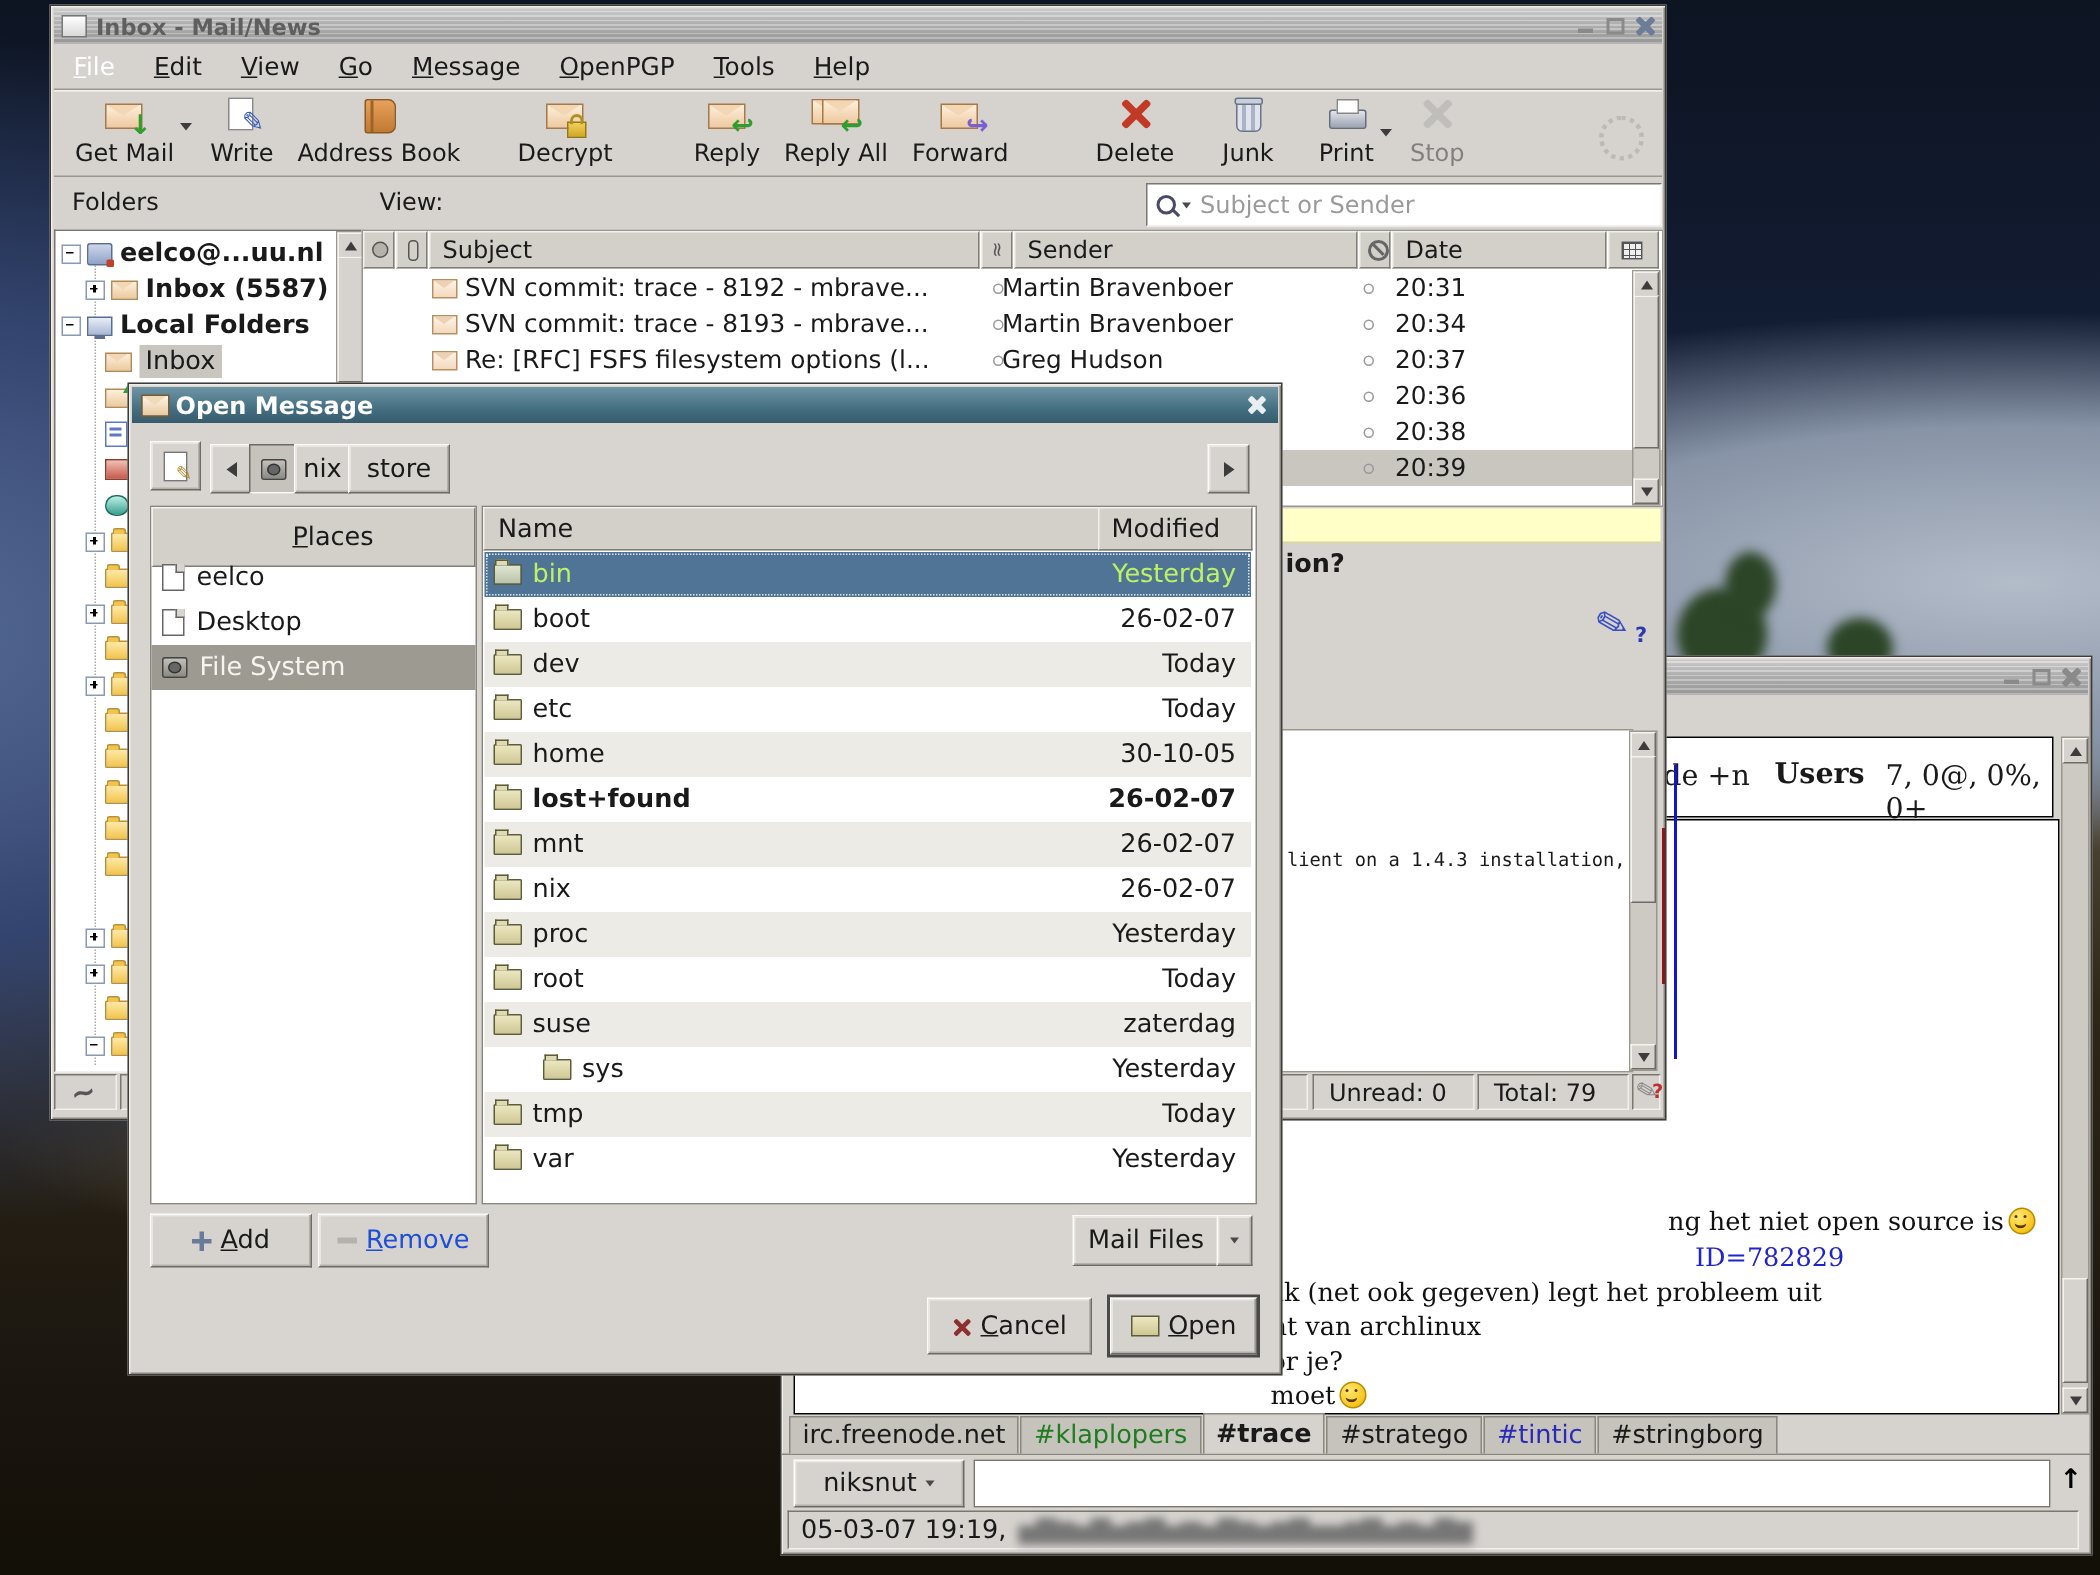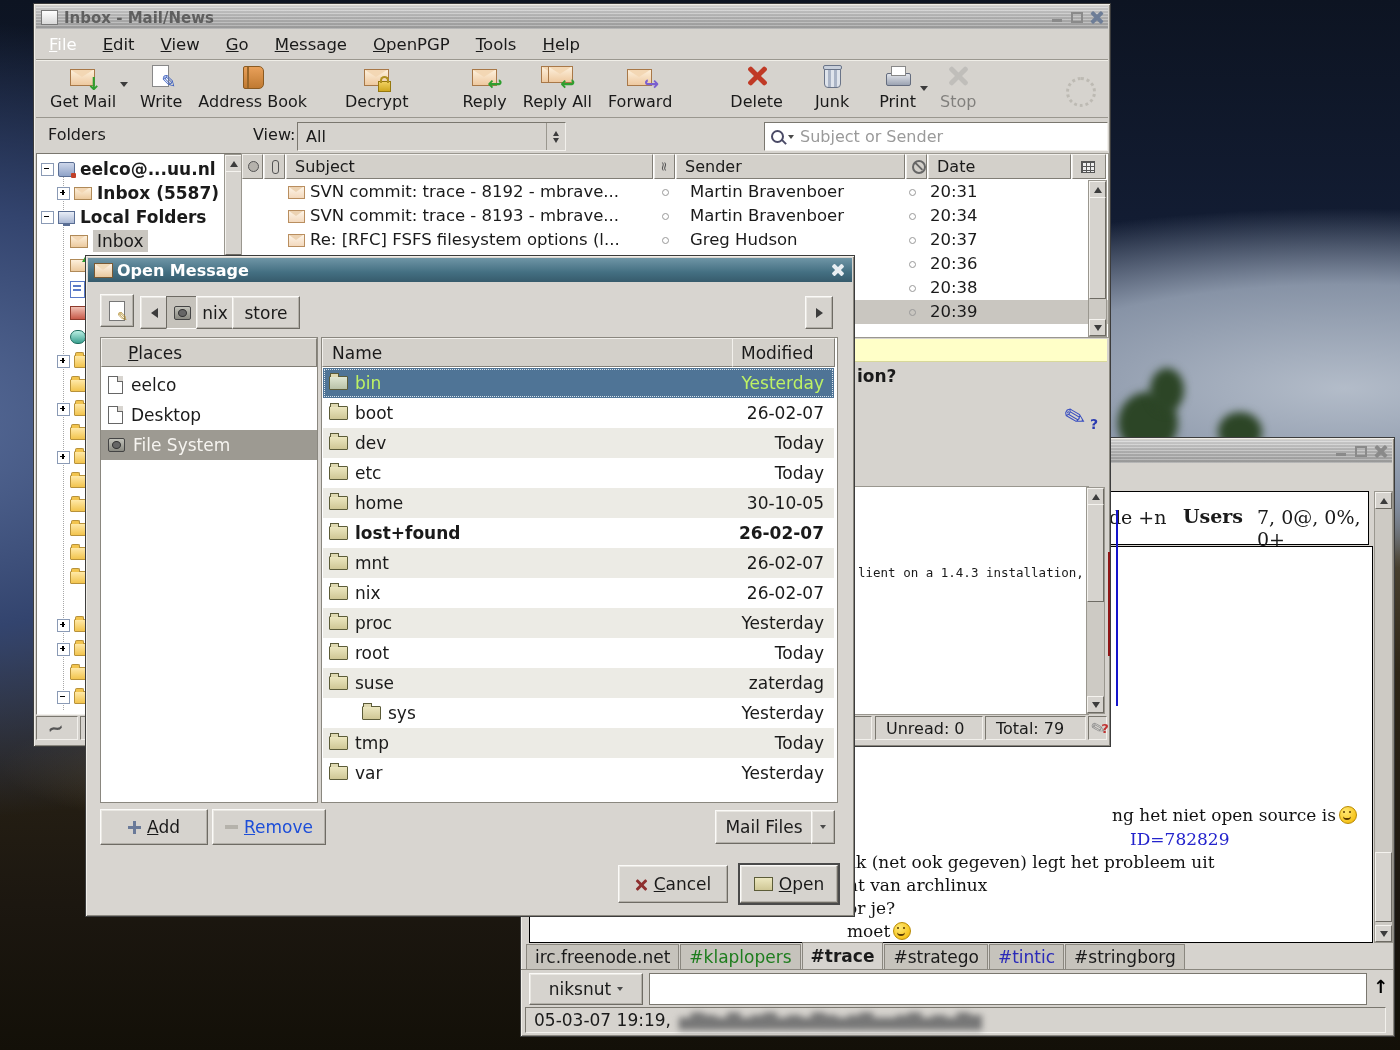--- a/index.html
+++ b/index.html
@@ -116,21 +116,21 @@
   .i-bluedoc::after{content:"";position:absolute;left:2px;top:3px;width:8px;height:2px;background:#5a7ac8;box-shadow:0 4px 0 #5a7ac8;}
   .i-reddoc{width:14px;height:12px;background:linear-gradient(#f0c0b4,#c85a4a);border:1px solid #8e3a2c;flex:none;}
   .i-tealdoc{width:14px;height:12px;background:linear-gradient(#baf0e4,#3aa090);border:1px solid #1f6e60;border-radius:7px;flex:none;}
   
   #msg-pane{position:absolute;left:207px;top:149px;width:866px;height:183px;background:#fff;border:1px solid #9a978f;}
   .mhead{position:absolute;top:0;height:25px;box-sizing:border-box;display:flex;align-items:center;padding-left:8px;font-size:16px;}
   .mrow{position:absolute;left:0;width:100%;height:24px;}
   .mrow .menv{position:absolute;left:46px;top:6px;width:15px;height:11px;background:linear-gradient(#fdf4e8,#f3d9bd);border:1px solid #b98e5f;}
   .mrow .menv::after{content:"";position:absolute;left:0;top:0;border-left:7px solid transparent;border-right:7px solid transparent;border-top:5px solid #ecd2b2;}
   .mrow .msub{position:absolute;left:68px;top:2px;font-size:16.5px;white-space:nowrap;}
-  .mrow .msend{position:absolute;left:448px;top:2px;font-size:16.5px;white-space:nowrap;}
+  .mrow .msend{position:absolute;left:426px;top:2px;font-size:16.5px;white-space:nowrap;}
   .mrow .mdate{position:absolute;left:688px;top:2px;font-size:16.5px;}
   .rdot{position:absolute;width:5px;height:5px;border:1px solid #999;border-radius:50%;top:9px;}
   .flagico{width:9px;height:9px;border:1px solid #555;border-radius:50%;background:#b5b2ac;}
   .clipico{width:5px;height:12px;border:1px solid #555;border-radius:3px;}
   .thrico{display:inline-block;transform:rotate(90deg);font-size:13px;color:#555;}
   .noico{width:10px;height:10px;border:2px solid #666;border-radius:50%;position:relative;}
   .noico::after{content:"";position:absolute;left:-1px;top:3px;width:11px;height:2px;background:#666;transform:rotate(45deg);}
   .gridico{width:12px;height:10px;border:1px solid #555;background-image:linear-gradient(#555 1px,transparent 1px),linear-gradient(90deg,#555 1px,transparent 1px);background-size:4px 4px;background-color:#eee;}
   
   #yellowbar{position:absolute;left:207px;top:335px;width:866px;height:22px;background:#ffffc8;border-bottom:1px solid #d8d89a;}
@@ -182,21 +182,21 @@
   #dlg-close::before{transform:rotate(45deg);}
   #dlg-close::after{transform:rotate(-45deg);}
   .pathbtn{height:31px;}
   .icon-page{width:14px;height:18px;background:#fff;border:1px solid #777;position:relative;}
   .icon-page::after{content:"✎";position:absolute;right:-4px;bottom:-4px;color:#b08a2a;font-size:13px;}
   .pdisk{width:15px;height:12px;background:linear-gradient(#c2c2ba,#8a8a82);border:1px solid #444;border-radius:2px;position:relative;}
   .pdisk::after{content:"";position:absolute;left:3px;top:2px;width:7px;height:6px;border-radius:50%;background:#666;border:1px solid #333;}
   .pdoc{width:13px;height:16px;background:#fff;border:1px solid #666;position:relative;flex:none;}
   .pdoc::after{content:"";position:absolute;right:-1px;top:-1px;width:5px;height:5px;background:#d8d5d0;border-left:1px solid #666;border-bottom:1px solid #666;}
   #places-panel{position:absolute;left:14px;top:81px;width:216px;height:464px;background:#fff;border:1px solid #8a877f;}
-  .lhead{position:absolute;left:0;right:0;top:0;height:29px;box-sizing:border-box;display:flex;align-items:center;padding-left:26px;font-size:17px;}
+  .lhead{position:absolute;left:0;right:0;top:0;height:40px;box-sizing:border-box;display:flex;align-items:center;padding-left:26px;font-size:17px;justify-content:center;}
   .prow{position:absolute;left:0;right:0;height:30px;display:flex;align-items:center;gap:8px;padding-left:7px;font-size:17px;}
   .prow.psel{background:#9d9a92;color:#f6f4f0;}
   #files-panel{position:absolute;left:235px;top:81px;width:515px;height:464px;background:#fff;border:1px solid #8a877f;}
   #fh-name{position:absolute;left:0;top:0;width:487px;height:29px;box-sizing:border-box;display:flex;align-items:center;padding-left:9px;font-size:17px;}
   #fh-name .sort{margin-left:auto;margin-right:8px;}
   #fh-mod{position:absolute;left:410px;top:0;width:103px;height:29px;box-sizing:border-box;display:flex;align-items:center;padding-left:8px;font-size:17px;}
   .frow{position:absolute;left:1px;width:511px;height:30px;display:flex;align-items:center;padding-left:6px;font-size:17px;box-sizing:border-box;}
   .frow:nth-child(odd){background:#ecebe5;}
   .frow .kfold{width:17px;height:12px;background:linear-gradient(#ece7c0,#cfc795);border:1px solid #5c5c38;border-radius:1px;position:relative;flex:none;margin-right:7px;}
   .frow .kfold::before{content:"";position:absolute;top:-4px;left:0;width:7px;height:3px;background:#e0dab2;border:1px solid #5c5c38;border-bottom:none;}
@@ -378,27 +378,20 @@
         <span class="tbi">
             <span class="bigx grayx"></span>
           </span>
         <span class="lab">Stop</span>
       </div>
       <span class="throbber"></span>
     </div>
 
     <span id="folders-label">Folders</span>
     <span id="view-label">View:</span>
-    <div id="view-combo" class="sunk">
-      <span class="val">All</span>
-      <span class="spinner">
-          <span class="tri-up"></span>
-          <span class="tri-down"></span>
-        </span>
-    </div>
     <div id="search-box" class="sunk">
       <span class="mag"></span>
       <span class="mini-down"></span>
       <input placeholder="Subject or Sender" style="">
     </div>
 
     <div id="folder-pane" class="sunk">
       <span class="gline" style="left:26px;top:16px;height:540px;"></span>
       <div class="trow" style="left:4px;top:3px;">
         <span class="exp minus"></span>

